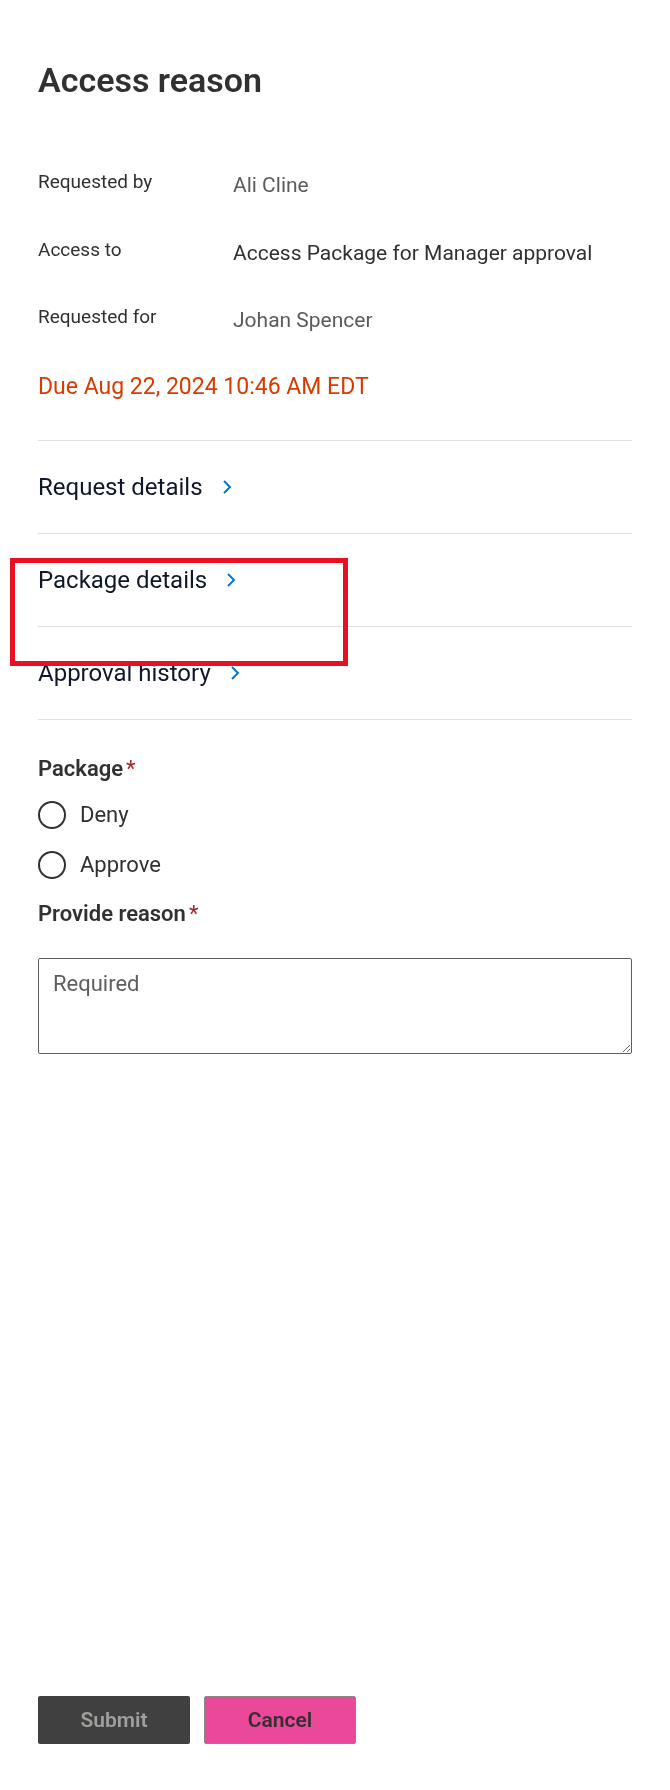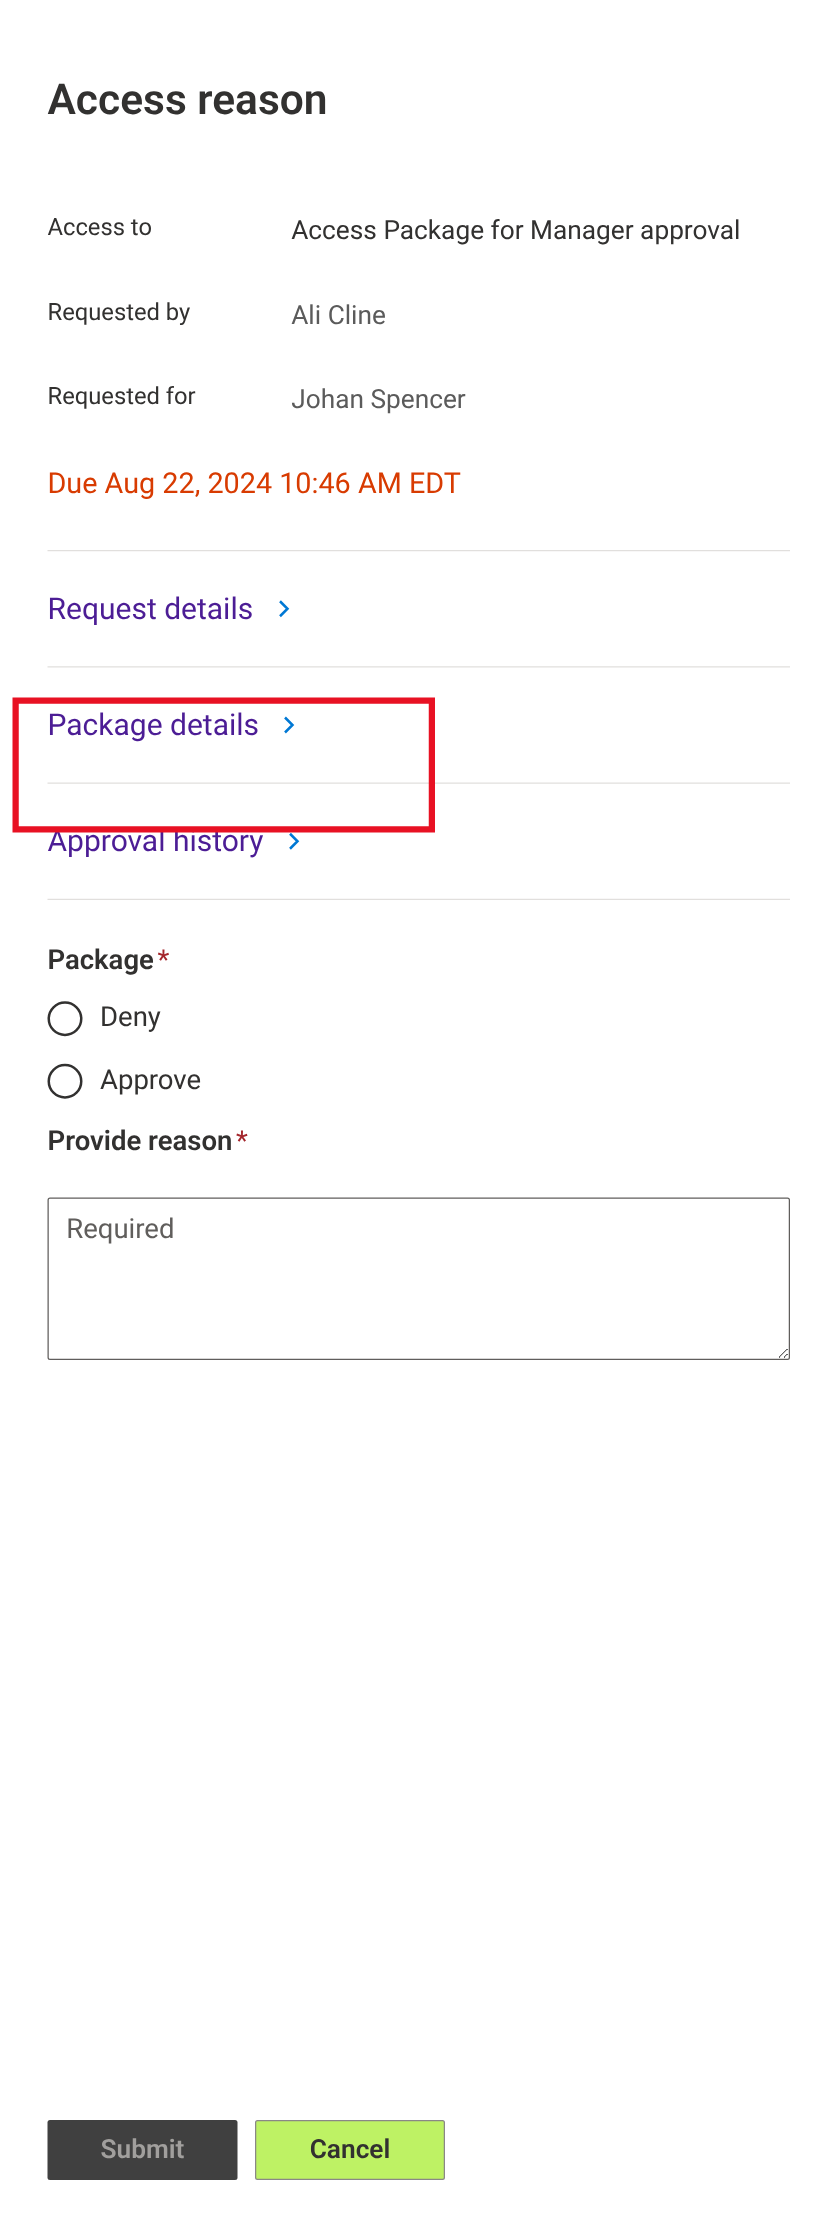--- a/index.html
+++ b/index.html
@@ -58,21 +58,21 @@
       padding: 32px 0;
       border-bottom: 1px solid #e1dfdd;
       cursor: pointer;
       gap: 16px;
     }
     .expandable-row.first {
       border-top: 1px solid #e1dfdd;
     }
     .expandable-label {
       font-size: 24px;
-      color: #4c1d95;
+      color: #0f172a;
       text-align: center;
     }
     .chevron-icon {
       width: 16px;
       height: 16px;
     }
     .chevron-icon svg {
       width: 16px;
       height: 16px;
       stroke: #0078d4;
@@ -118,21 +118,21 @@
     }
     .radio-label {
       font-size: 22px;
       color: #323130;
     }
     .reason-section {
       margin-top: 16px;
     }
     .reason-textarea {
       width: 100%;
-      height: 130px;
+      height: 96px;
       border: 1px solid #605e5c;
       border-radius: 2px;
       padding: 12px 14px;
       font-size: 22px;
       font-family: inherit;
       color: #323130;
       resize: both;
       margin-top: 12px;
     }
     .reason-textarea::placeholder {
@@ -158,38 +158,38 @@
       align-items: center;
       justify-content: center;
     }
     .btn-primary {
       background: #404040;
       color: #a19f9d;
       border: none;
       cursor: not-allowed;
     }
     .btn-secondary {
-      background: #bef264;
+      background: #ec4899;
       color: #323130;
       border: 1px solid #8a8886;
     }
   </style>
 </head>
 <body>
 
 <h1 class="page-title">Access reason</h1>
 
 <div class="info-section">
   <div class="info-row">
+    <div class="info-label">Requested by</div>
+    <div class="info-value secondary">Ali Cline</div>
+  </div>
+  <div class="info-row">
     <div class="info-label">Access to</div>
     <div class="info-value">Access Package for Manager approval</div>
-  </div>
-  <div class="info-row">
-    <div class="info-label">Requested by</div>
-    <div class="info-value secondary">Ali Cline</div>
   </div>
   <div class="info-row">
     <div class="info-label">Requested for</div>
     <div class="info-value secondary">Johan Spencer</div>
   </div>
 </div>
 
 <div class="due-text">Due Aug 22, 2024 10:46 AM EDT</div>
 
 <div class="expandable-row first">

